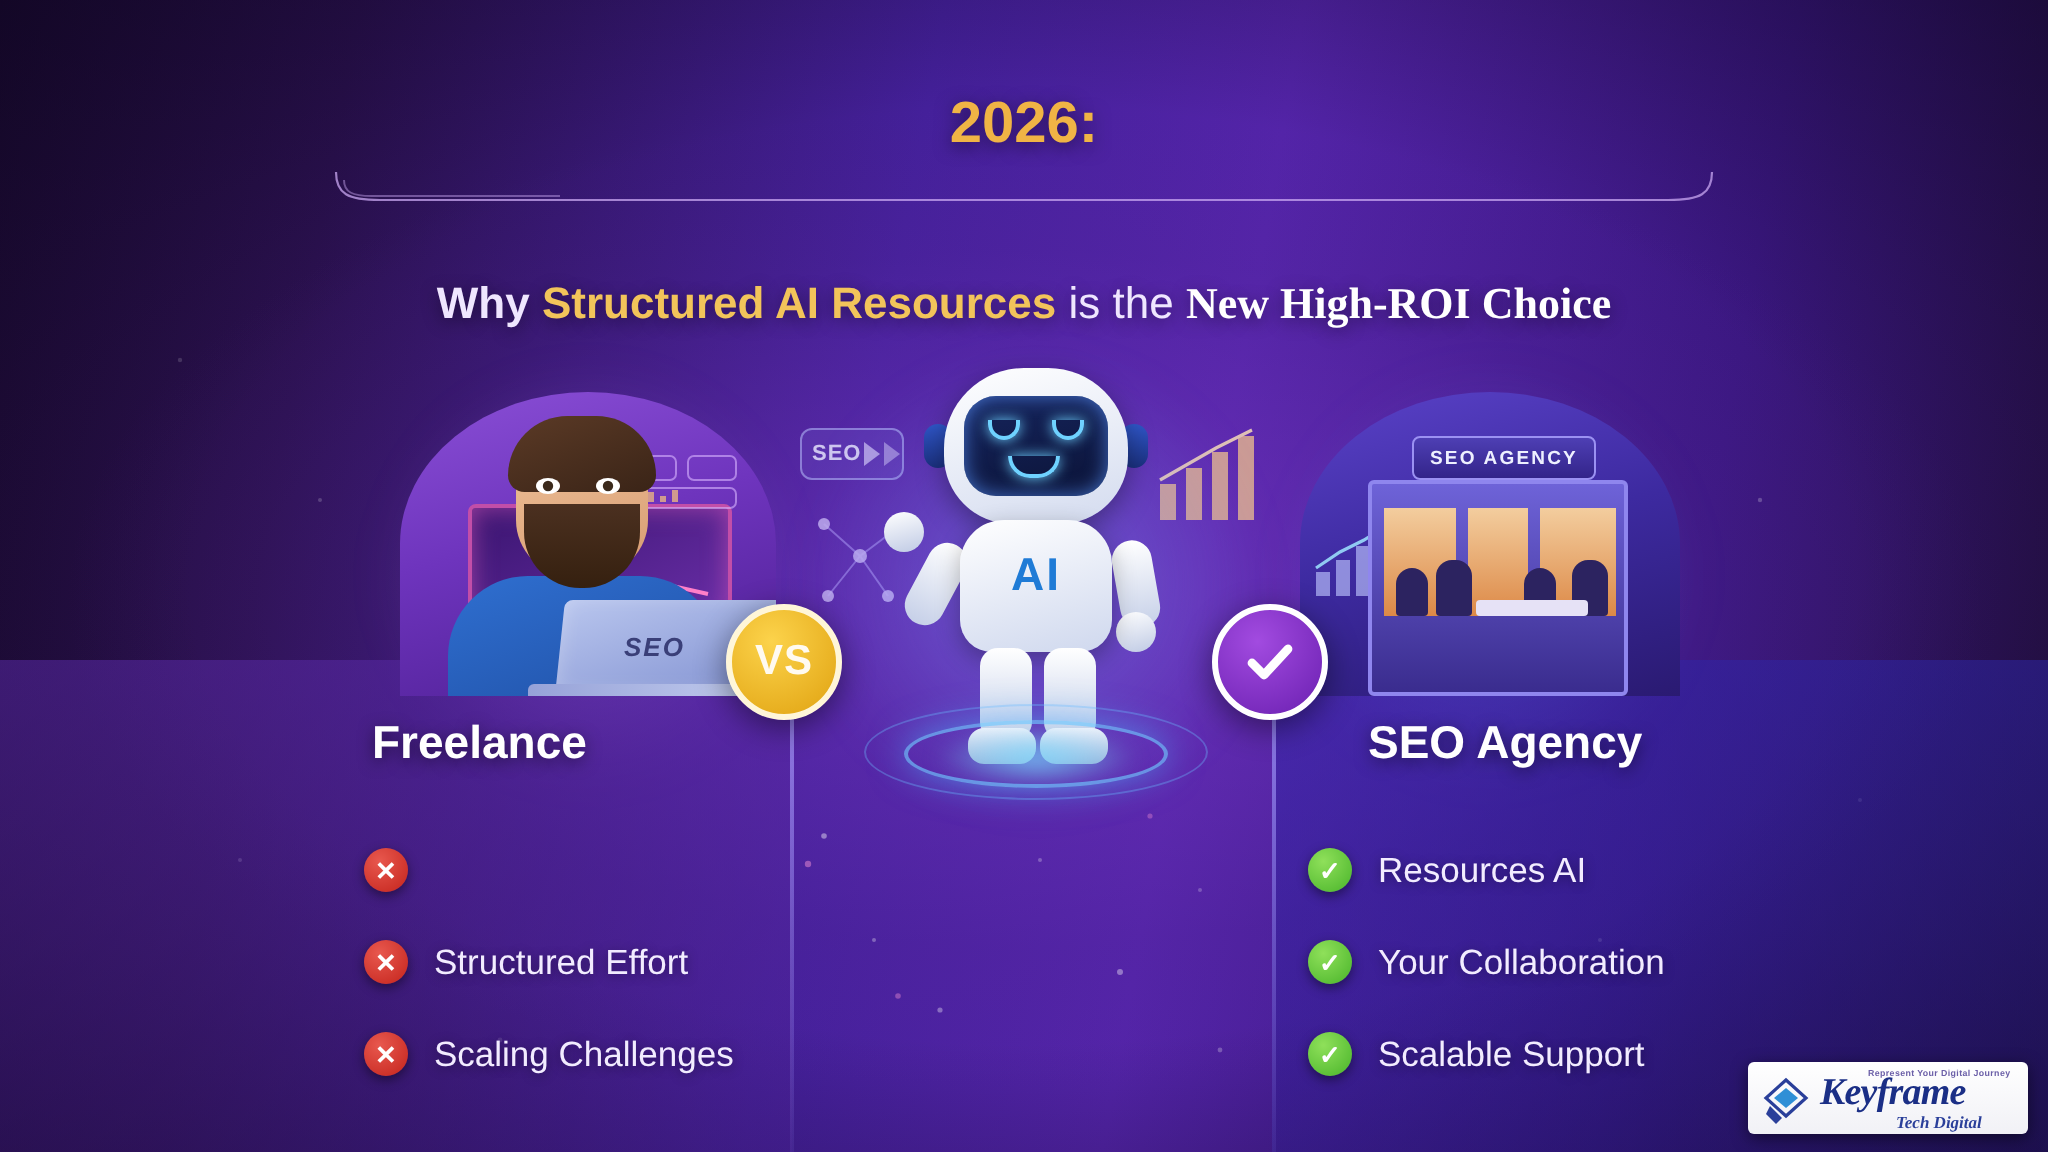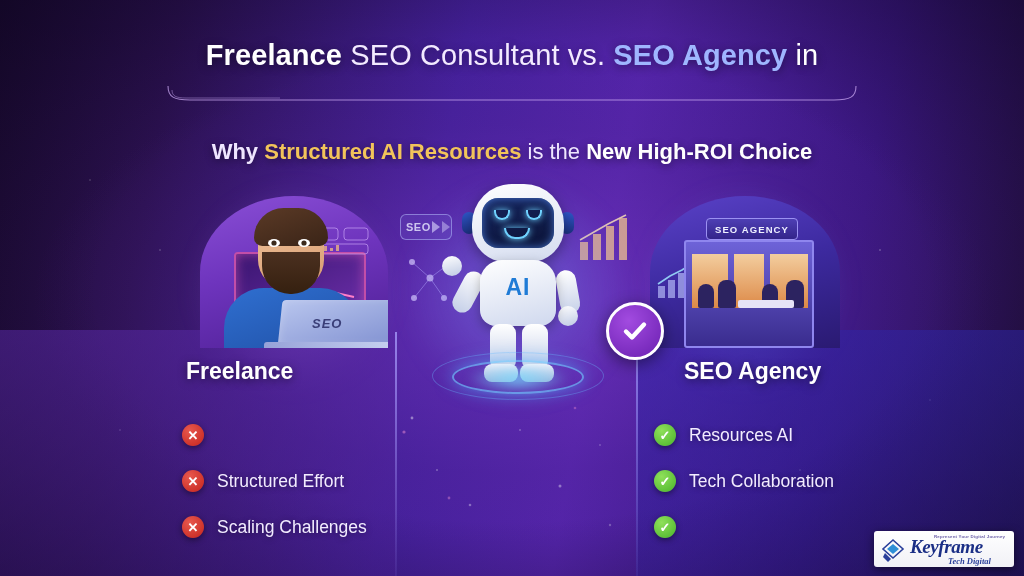--- a/index.html
+++ b/index.html
@@ -39,21 +39,21 @@
 
   
   .bracket{ position:absolute; top:84px; left:160px; width:704px; height:22px; z-index:5; }
 
   .subtitle{ position:absolute; top:138px; left:0; width:1024px; text-align:center; z-index:6;
              font-size:22px; line-height:28px; white-space:nowrap;
              text-shadow:0 2px 9px rgba(0,0,0,.45); }
   .s-why  { color:#efe6ff; font-weight:700; }
   .s-gold { color:#f2c45a; font-weight:700; }
   .s-plain{ color:#efe6ff; font-weight:400; }
-  .s-bold { color:#ffffff; font-weight:700; }
+  .s-bold { color:#ffffff; font-weight:700;font-family:Liberation Serif, serif; }
 
   
   .panel{ position:absolute; top:330px; height:246px; z-index:3; }
   .panel-left { left:0;   width:396px;
      background:linear-gradient(180deg, rgba(88,40,165,.55) 0%, rgba(70,30,140,.38) 100%); }
   .panel-right{ left:636px; width:388px;
      background:linear-gradient(180deg, rgba(46,38,170,.50) 0%, rgba(40,28,140,.35) 100%); }
 
   .divider{ position:absolute; top:332px; width:2px; height:244px; z-index:4;
             background:linear-gradient(180deg, rgba(170,160,255,.75), rgba(140,130,240,.10)); }
@@ -216,26 +216,21 @@
       <circle cx="800" cy="470" r="1" opacity=".25"></circle>
     </g>
     <g fill="#ff9ad8">
       <circle cx="404" cy="432" r="1.6" opacity=".6"></circle>
       <circle cx="449" cy="498" r="1.4" opacity=".5"></circle>
       <circle cx="575" cy="408" r="1.3" opacity=".45"></circle>
     </g>
   </svg>
 
   <div class="title-wrap">
-    <div class="t-line1">
-      <span class="w-white">Freelance</span>
-      <span class="w-light">SEO Consultant vs.</span>
-      <span class="w-blue">SEO Agency</span>
-      <span class="w-in">in</span>
-    </div>
+    <div class="t-line2">2026:</div>
   </div>
 
   <svg class="bracket" width="704" height="22" viewBox="0 0 704 22">
     <path d="M8 2 C8 13, 14 16, 30 16 L674 16 C690 16, 696 13, 696 2" fill="none" stroke="#c9a8f2" stroke-width="1.1" opacity=".75"></path>
     <path d="M12 6 C12 12, 16 14, 26 14 L120 14" fill="none" stroke="#c9a8f2" stroke-width="1" opacity=".45"></path>
   </svg>
 
   <div class="subtitle">
     <span class="s-why">Why</span>
     <span class="s-gold">Structured AI Resources</span>
@@ -369,20 +364,23 @@
     <div class="rb-ai">AI</div>
     <div class="rb-leg" style="left:72px;"></div>
     <div class="rb-leg" style="left:104px;"></div>
     <div class="rb-foot" style="left:66px;"></div>
     <div class="rb-foot" style="left:102px;"></div>
     <div class="rb-floorglow"></div>
     <div class="rb-ring2"></div>
     <div class="rb-ring"></div>
   </div>
 
+  <div class="vs-badge">
+    <span>VS</span>
+  </div>
   <div class="check-badge">
     <svg width="30" height="30" viewBox="0 0 30 30">
       <path d="M6 15.5 L12 21.5 L24 8.5" fill="none" stroke="#ffffff" stroke-width="4.4" stroke-linecap="round" stroke-linejoin="round"></path>
     </svg>
   </div>
 
   <div class="col-head head-left">Freelance</div>
   <div class="col-head head-right">SEO Agency</div>
 
   <div class="list list-left">
@@ -399,24 +397,25 @@
     </div>
   </div>
 
   <div class="list list-right">
     <div class="row">
       <div class="badge badge-c">✓</div>
       <div class="row-label">Resources AI</div>
     </div>
     <div class="row">
       <div class="badge badge-c">✓</div>
-      <div class="row-label">Tech Collaboration</div>
+      <div class="row-label">Your Collaboration</div>
     </div>
     <div class="row">
       <div class="badge badge-c">✓</div>
+      <div class="row-label">Scalable Support</div>
     </div>
   </div>
 
   <div class="logo">
     <svg class="logo-mark" width="28" height="28" viewBox="0 0 28 28">
       <path d="M14 3 L24 12 L14 21 L4 12 Z" fill="none" stroke="#2a3f9a" stroke-width="1.6"></path>
       <path d="M14 7 L20 12 L14 17 L8 12 Z" fill="#2f8fd6"></path>
       <path d="M6 16 L12 22 L9 25 L4 20 Z" fill="#2a3f9a"></path>
     </svg>
     <div class="logo-tag">Represent Your Digital Journey</div>

